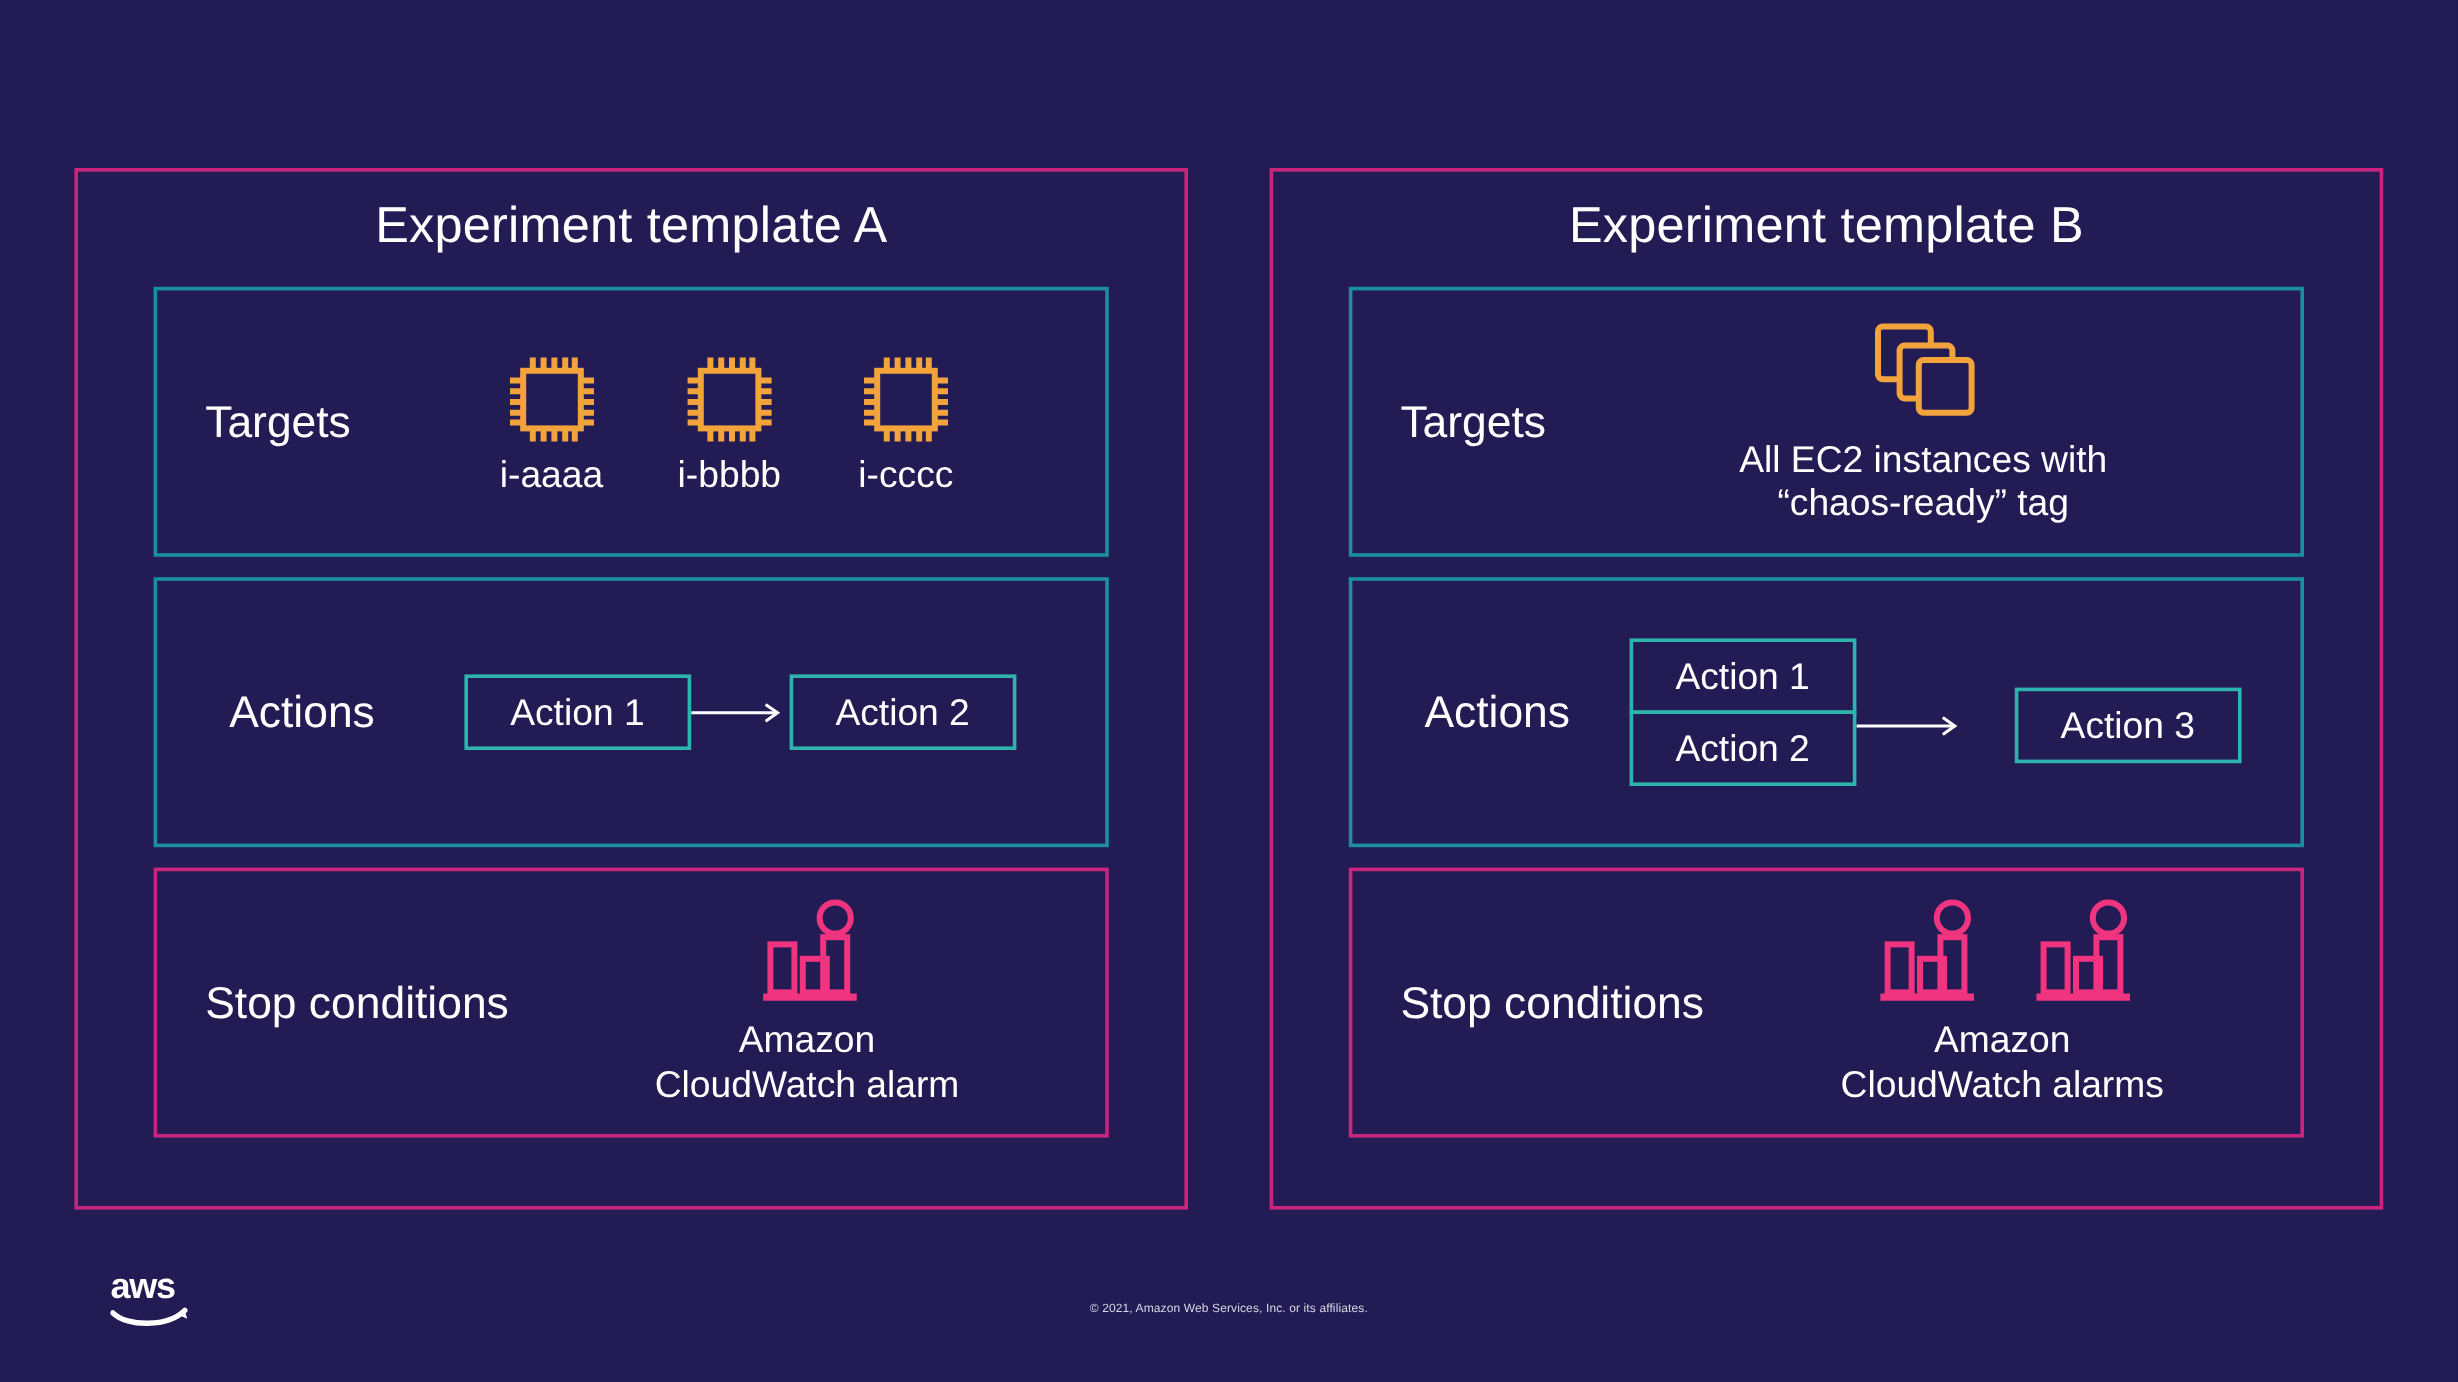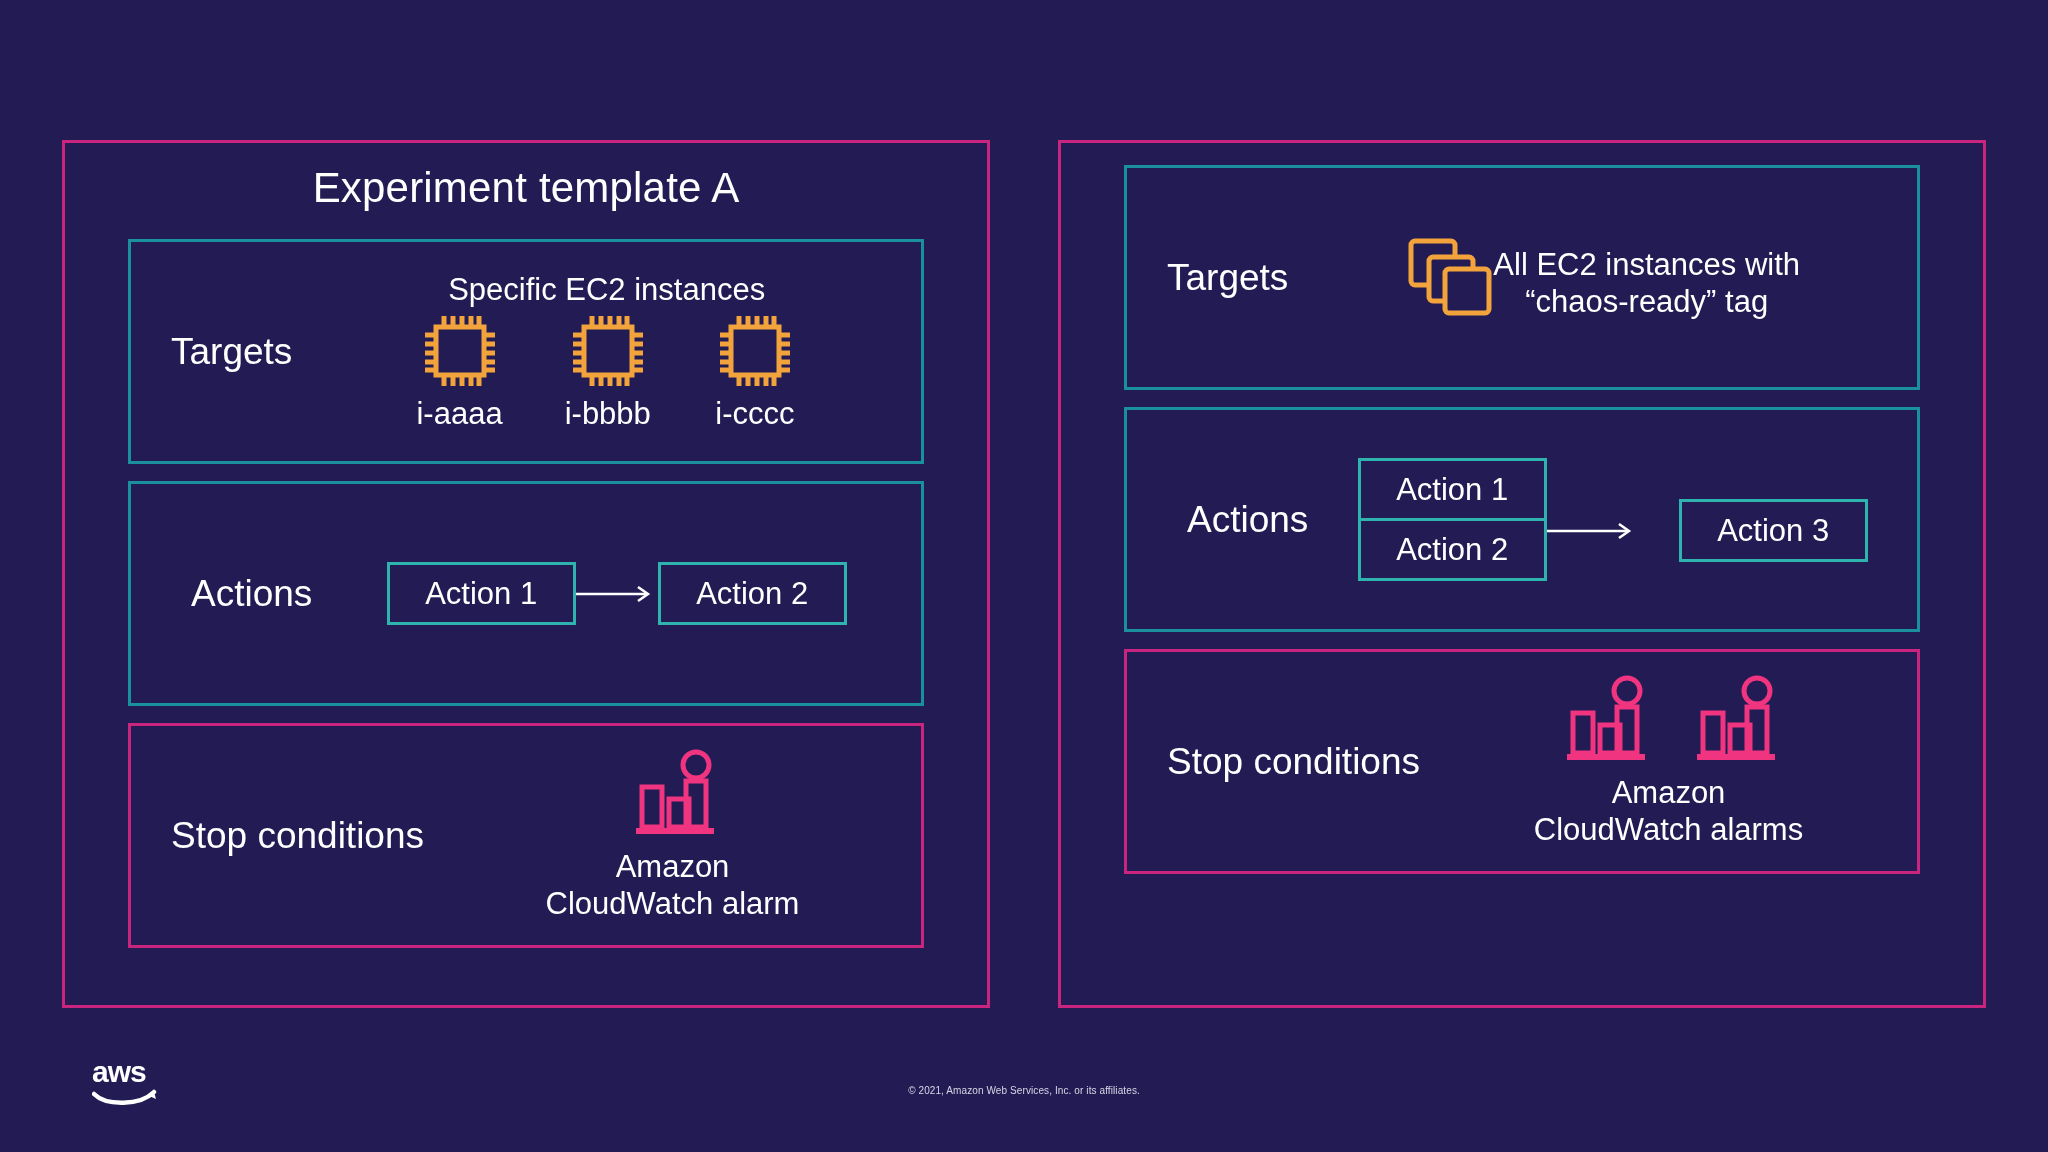--- a/index.html
+++ b/index.html
@@ -89,21 +89,21 @@
   .chip-item { display: flex; flex-direction: column; align-items: center; }
   .chip-label {
     color: #ffffff;
     font-size: 31px;
     margin-top: 4px;
     line-height: 1.1;
   }
   .chip-svg { display: block; }
 
   
-  .stack-wrap { display: flex; align-items: center; }
+  .stack-wrap { display: flex; flex-direction: column; align-items: center; }
   .tag-caption {
     color: #ffffff;
     font-size: 31px;
     text-align: center;
     line-height: 1.18;
     margin-top: 12px;
   }
 
   
   .action-flow {
@@ -161,21 +161,20 @@
 <div class="slide">
 
   <div class="panels">
 
     <div class="template">
       <div class="template-title">Experiment template A</div>
 
       <div class="section teal section-targets">
         <div class="section-label">Targets</div>
         <div class="section-body">
-          <div class="targets-caption">Specific EC2 instances</div>
           <div class="chips">
 
             <div class="chip-item">
               <span>
                 <svg class="chip-svg" width="84" height="84" viewBox="0 0 84 84">
                   <rect x="18" y="18" width="48" height="48" fill="none" stroke="#f2a33c" stroke-width="5"></rect>
                   <g stroke="#f2a33c" stroke-width="5">
                     <line x1="26" y1="18" x2="26" y2="7"></line>
                       <line x1="35" y1="18" x2="35" y2="7"></line>
                     <line x1="44" y1="18" x2="44" y2="7"></line>
@@ -300,20 +299,21 @@
           </div>
           <div class="alarm-caption">
             <div>Amazon</div>
             <div>CloudWatch alarm</div>
           </div>
         </div>
       </div>
     </div>
 
     <div class="template">
+      <div class="template-title">Experiment template B</div>
 
       <div class="section teal section-targets">
         <div class="section-label">Targets</div>
         <div class="section-body">
           <div class="stack-wrap">
             <span>
               <svg width="88" height="82" viewBox="0 0 88 82">
                 <rect x="6" y="6" width="44" height="44" rx="4" fill="none" stroke="#f2a33c" stroke-width="5"></rect>
                 <rect x="24" y="22" width="44" height="44" rx="4" fill="#231c54" stroke="#f2a33c" stroke-width="5"></rect>
                 <rect x="40" y="34" width="44" height="44" rx="4" fill="#231c54" stroke="#f2a33c" stroke-width="5"></rect>

